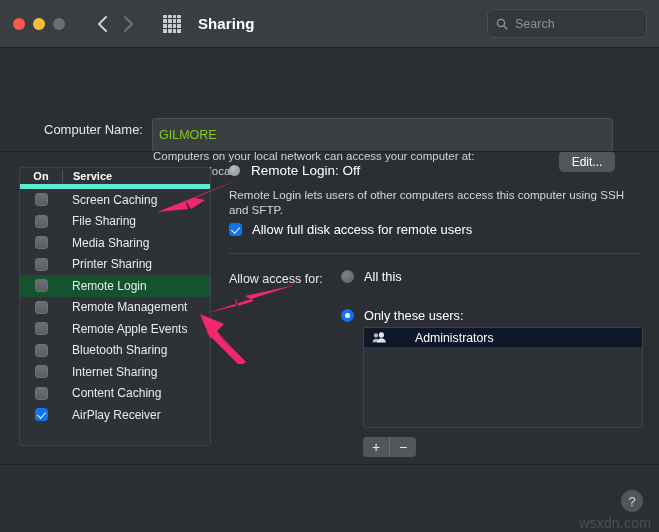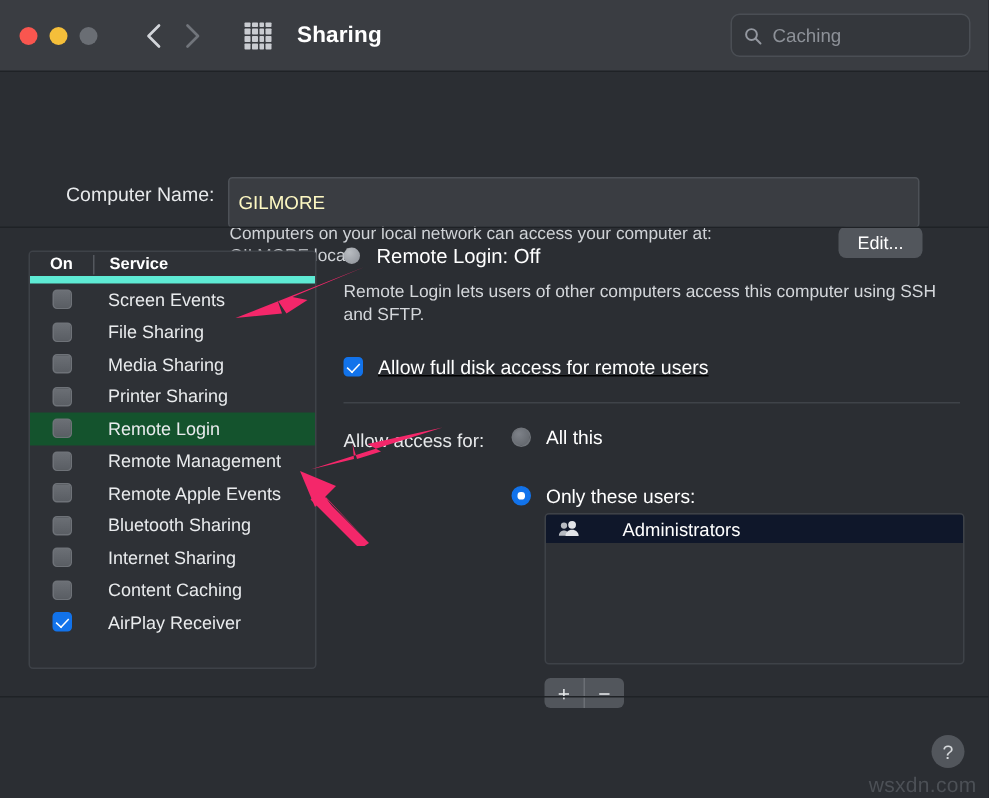--- a/index.html
+++ b/index.html
@@ -79,21 +79,21 @@
   #name-label {
     position: absolute; left: 44px; top: 74px;
     color: #e7e9eb; font-size: 13px;
   }
   #name-input {
     position: absolute; left: 152px; top: 70px;
     width: 461px; height: 21px;
     background: #3a3d42;
     border: 1px solid #4d5157;
     border-radius: 3px;
-    color: #fef9c3; font-size: 12.5px;
+    color: #84cc16; font-size: 12.5px;
     padding: 16px 6px;
     display: flex; align-items: center;
     font-family: "Liberation Sans", sans-serif;
   }
   #name-help {
     position: absolute; left: 153px; top: 101px;
     width: 400px;
     color: #cfd2d6; font-size: 11.5px; line-height: 15px;
   }
   #edit-button {
@@ -181,22 +181,22 @@
   #status-text {
     margin-left: 11px;
     color: #ffffff; font-size: 13.5px;
   }
   #detail-desc {
     margin-top: 9px;
     color: #d4d7db; font-size: 11.6px; line-height: 15px;
     width: 402px;
   }
   #fulldisk-row {
-    margin-top: 20px;
-    display: flex; align-items: center; text-decoration: underline;
+    margin-top: 5px;
+    display: flex; align-items: center;
   }
   #fulldisk-row .label {
     margin-left: 10px;
     color: #ffffff; font-size: 13px;
   }
   #detail-divider {
     margin-top: 16px;
     width: 411px; height: 1px;
     background: #3f4349;
   }
@@ -331,21 +331,21 @@
         <i></i>
     </div>
 
     <div id="toolbar-title">Sharing</div>
 
     <div id="search-field">
       <svg width="12" height="12" viewBox="0 0 12 12" aria-hidden="true">
         <circle cx="5" cy="5" r="3.6" fill="none" stroke="#9498a0" stroke-width="1.3"></circle>
         <line x1="7.7" y1="7.7" x2="11" y2="11" stroke="#9498a0" stroke-width="1.3" stroke-linecap="round"></line>
       </svg>
-      <span class="ph">Caching</span>
+      <span class="ph">Search</span>
     </div>
   </div>
 
   <div id="name-area">
     <div id="name-label">Computer Name:</div>
     <div id="name-input">GILMORE</div>
     <div id="name-help">
       <span>Computers on your local network can access your computer at: GILMORE.local</span>
     </div>
     <button id="edit-button">Edit...</button>
@@ -356,21 +356,21 @@
     <div id="list-header">
       <div class="col-on">On</div>
       <div class="sep"></div>
       <div class="col-service">Service</div>
     </div>
     <div id="service-rows">
         <div class="service-row">
           <div class="cb-cell">
             <div class="cb"></div>
           </div>
-          <div class="name">Screen Events</div>
+          <div class="name">Screen Caching</div>
         </div>
         <div class="service-row">
           <div class="cb-cell">
             <div class="cb"></div>
           </div>
           <div class="name">File Sharing</div>
         </div>
         <div class="service-row">
           <div class="cb-cell">
             <div class="cb"></div>

